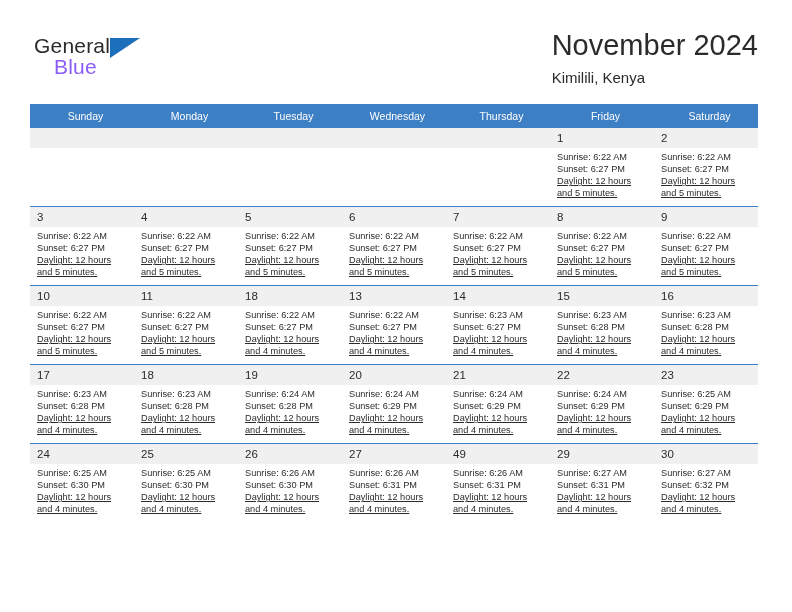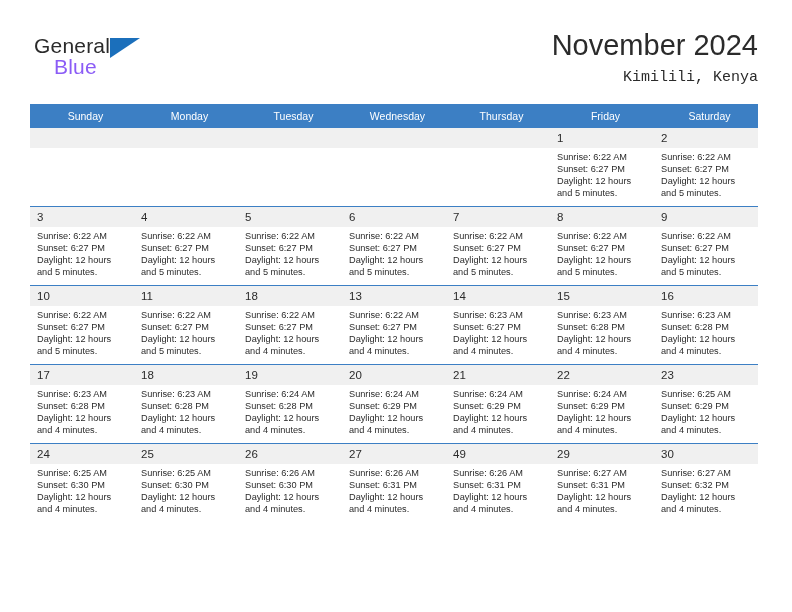--- a/index.html
+++ b/index.html
@@ -62,37 +62,36 @@
     width: 0;
     height: 0;
     border-left: 30px solid #1b6fbb;
     border-bottom: 20px solid transparent;
   }
 
   .titles {
     position: absolute;
     right: 0;
     top: 0;
-    text-align: right;
+    text-align: left;
   }
   .cal-title {
     font-size: 29px;
     color: #2b2b2b;
     line-height: 34px;
     white-space: nowrap;
     font-weight: normal;
     margin: 0;
   }
   .cal-subtitle {
     font-size: 15px;
     color: #2b2b2b;
     line-height: 20px;
     margin-top: 6px;
     white-space: nowrap;
-    font-family: Liberation Mono, monospace;
   }
 
   
   .calendar {
     position: absolute;
     left: 30px;
     top: 104px;
     width: 728px;
     border-collapse: collapse;
     table-layout: fixed;
@@ -133,20 +132,21 @@
     padding: 3px 6px 0 7px;
     font-size: 9.2px;
     line-height: 12.1px;
     color: #2b2b2b;
   }
   .details div {
     white-space: nowrap;
   }
   .details .wrap {
     white-space: normal;
+    text-decoration: underline;
   }
 </style>
 </head>
 <body>
 
 <div class="page">
 
   <div class="header">
 
     <div class="brand">

